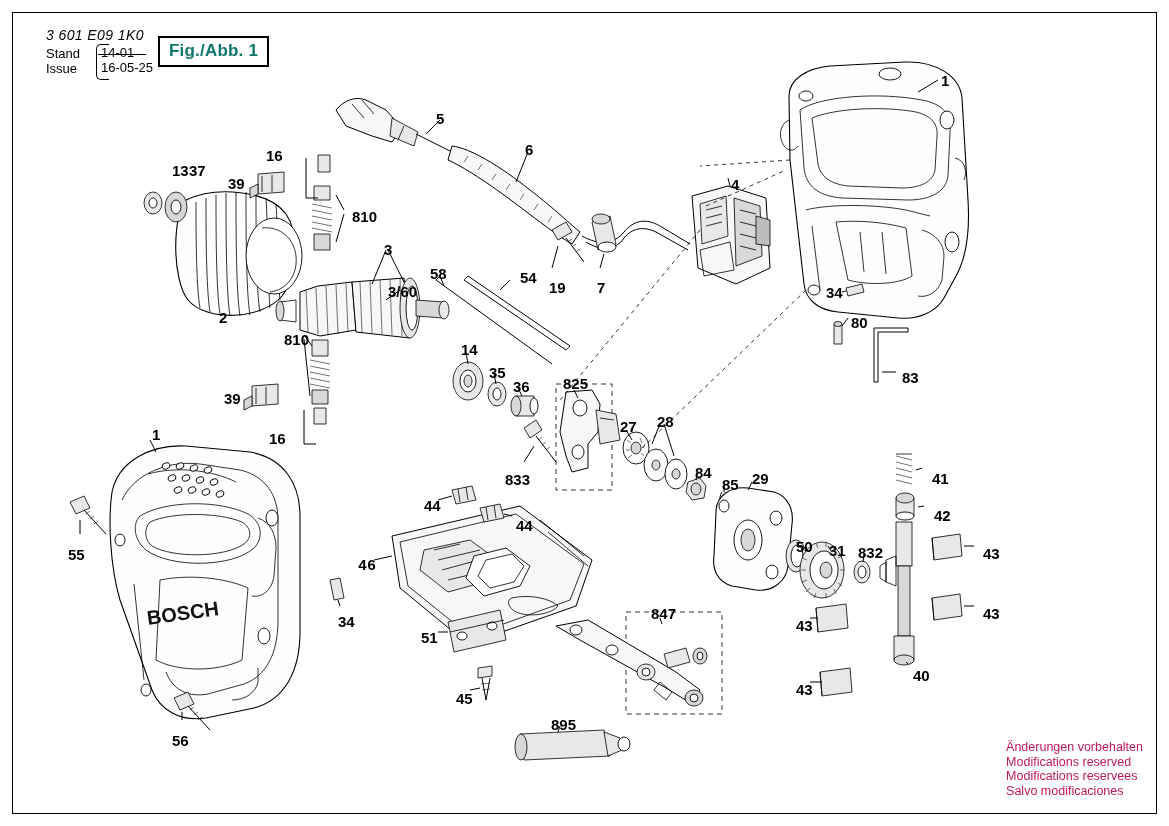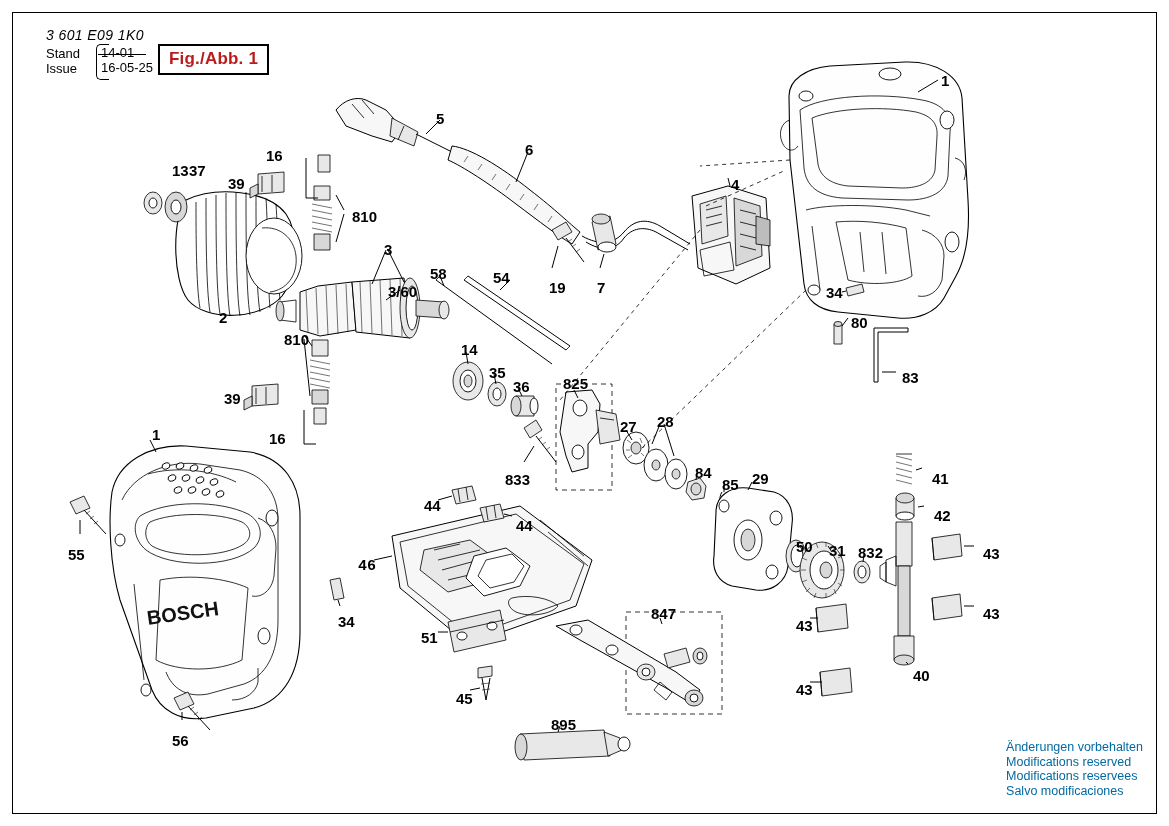--- a/index.html
+++ b/index.html
@@ -48,37 +48,37 @@
   #hdr-date1 { left: 101px; top: 46px; font-size: 13px; }
   #hdr-date2 { left: 101px; top: 61px; font-size: 13px; }
   #hdr-strike {
     position: absolute;
     left: 98px; top: 54px;
     width: 48px; height: 0;
     border-top: 1.2px solid #000;
   }
   #figbox {
     position: absolute;
-    left: 158px; top: 44px;
+    left: 158px; top: 36px;
     padding: 3px 9px 4px 9px;
     border: 2.5px solid #000;
     font-size: 17px;
     font-weight: bold;
-    color: #b91c1c;
+    color: #0f766e;
     background: #fff;
     letter-spacing: .2px;
   }
   #footer {
     position: absolute;
     right: 26px;
     bottom: 28px;
     text-align: left;
     font-size: 12.5px;
     line-height: 14.5px;
-    color: #0369a1;
+    color: #be185d;
   }
   .lbl {
     position: absolute;
     font-size: 15px;
     font-weight: bold;
     color: #000;
     white-space: nowrap;
   }
   svg#art {
     position: absolute;
@@ -553,21 +553,21 @@
   <div class="lbl" style="left:731px; top:176px;">4</div>
   <div class="lbl" style="left:352px; top:208px;">810</div>
   <div class="lbl" style="left:219px; top:309px;">2</div>
   <div class="lbl" style="left:549px; top:279px;">19</div>
   <div class="lbl" style="left:597px; top:279px;">7</div>
   <div class="lbl" style="left:826px; top:284px;">34</div>
   <div class="lbl" style="left:851px; top:314px;">80</div>
   <div class="lbl" style="left:384px; top:241px;">3</div>
   <div class="lbl" style="left:388px; top:283px;">3/60</div>
   <div class="lbl" style="left:430px; top:265px;">58</div>
-  <div class="lbl" style="left:493px; top:269px;">54</div>
+  <div class="lbl" style="left:520px; top:269px;">54</div>
   <div class="lbl" style="left:902px; top:369px;">83</div>
   <div class="lbl" style="left:284px; top:331px;">810</div>
   <div class="lbl" style="left:461px; top:341px;">14</div>
   <div class="lbl" style="left:489px; top:364px;">35</div>
   <div class="lbl" style="left:513px; top:378px;">36</div>
   <div class="lbl" style="left:563px; top:375px;">825</div>
   <div class="lbl" style="left:620px; top:418px;">27</div>
   <div class="lbl" style="left:657px; top:413px;">28</div>
   <div class="lbl" style="left:224px; top:390px;">39</div>
   <div class="lbl" style="left:269px; top:430px;">16</div>

